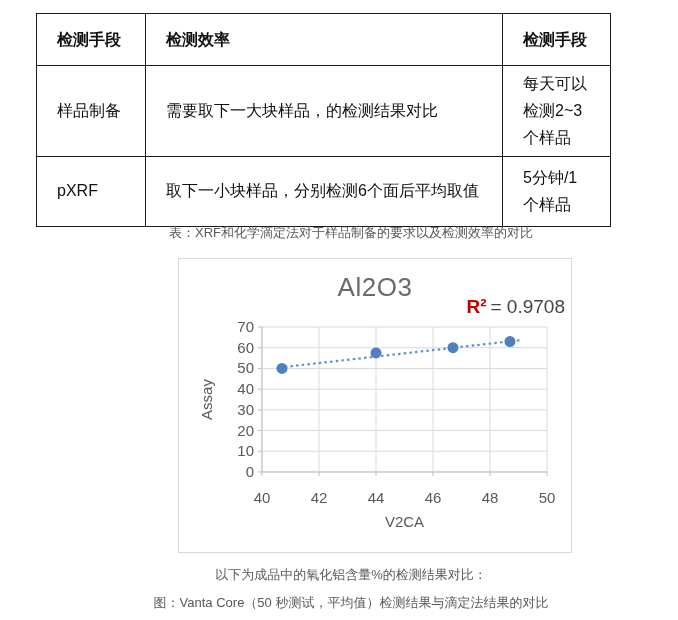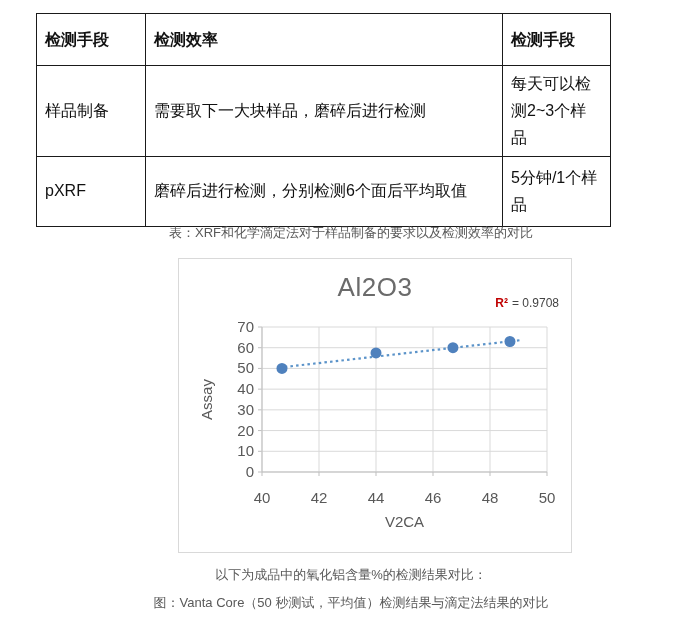--- a/index.html
+++ b/index.html
@@ -15,21 +15,21 @@
     position: absolute; left: 36px; top: 13px;
     width: 574px;
     border-collapse: collapse;
     table-layout: fixed;
   }
   .doc-table th, .doc-table td {
     border: 1.5px solid #1a1a1a;
     font-size: 16px;
     color: #111111;
     vertical-align: middle;
-    padding: 4px 8px;
+    padding: 4px 20px;
     line-height: 1.7;
     text-align: left;
     font-weight: normal;
     word-break: break-all;
   }
   .doc-table th { font-weight: bold; }
   .row-header   { height: 52px; }
   .row-body-1   { height: 48px; }
   .row-body-2   { height: 70px; margin-top: 10px; }
   
@@ -50,22 +50,22 @@
     background: #ffffff;
     box-sizing: border-box;
   }
   .chart-title {
     position: absolute; top: 13px; left: 0; width: 100%;
     text-align: center;
     font-size: 26px; color: #6b6b6b;
     letter-spacing: 0.5px;
   }
   .r2-box {
-    position: absolute; top: 37px; right: 12px;
-    font-size: 12px; color: #444444;
+    position: absolute; top: 37px; right: 6px;
+    font-size: 19px; color: #444444;
   }
   .r2-label { color: #c00000; font-weight: bold; margin-right: 4px; }
   .chart-svg { position: absolute; left: 0; top: 0; }
 </style>
 </head>
 <body>
 
 <table class="doc-table">
   <colgroup>
     <col style="width:109px">
@@ -73,26 +73,26 @@
       <col style="width:108px">
   </colgroup>
   <tbody>
       <tr class="row-header">
     <th>检测手段</th>
     <th>检测效率</th>
     <th>检测手段</th>
   </tr>
   <tr class="row-body-1">
     <td>样品制备</td>
-    <td>需要取下一大块样品，磨碎后进行检测</td>
+    <td>需要取下一大块样品，的检测结果对比</td>
     <td>每天可以检测2~3个样品</td>
   </tr>
   <tr class="row-body-2">
     <td>pXRF</td>
-    <td>磨碎后进行检测，分别检测6个面后平均取值</td>
+    <td>取下一小块样品，分别检测6个面后平均取值</td>
     <td>5分钟/1个样品</td>
   </tr>
 </tbody>
   </table>
 
 <div class="caption table-caption">表：XRF和化学滴定法对于样品制备的要求以及检测效率的对比</div>
 
 <div class="chart-frame">
   <svg class="chart-svg" id="chart-svg" width="392" height="293">
       <line x1="83" y1="213" x2="368" y2="213" stroke="#d9d9d9"></line>

